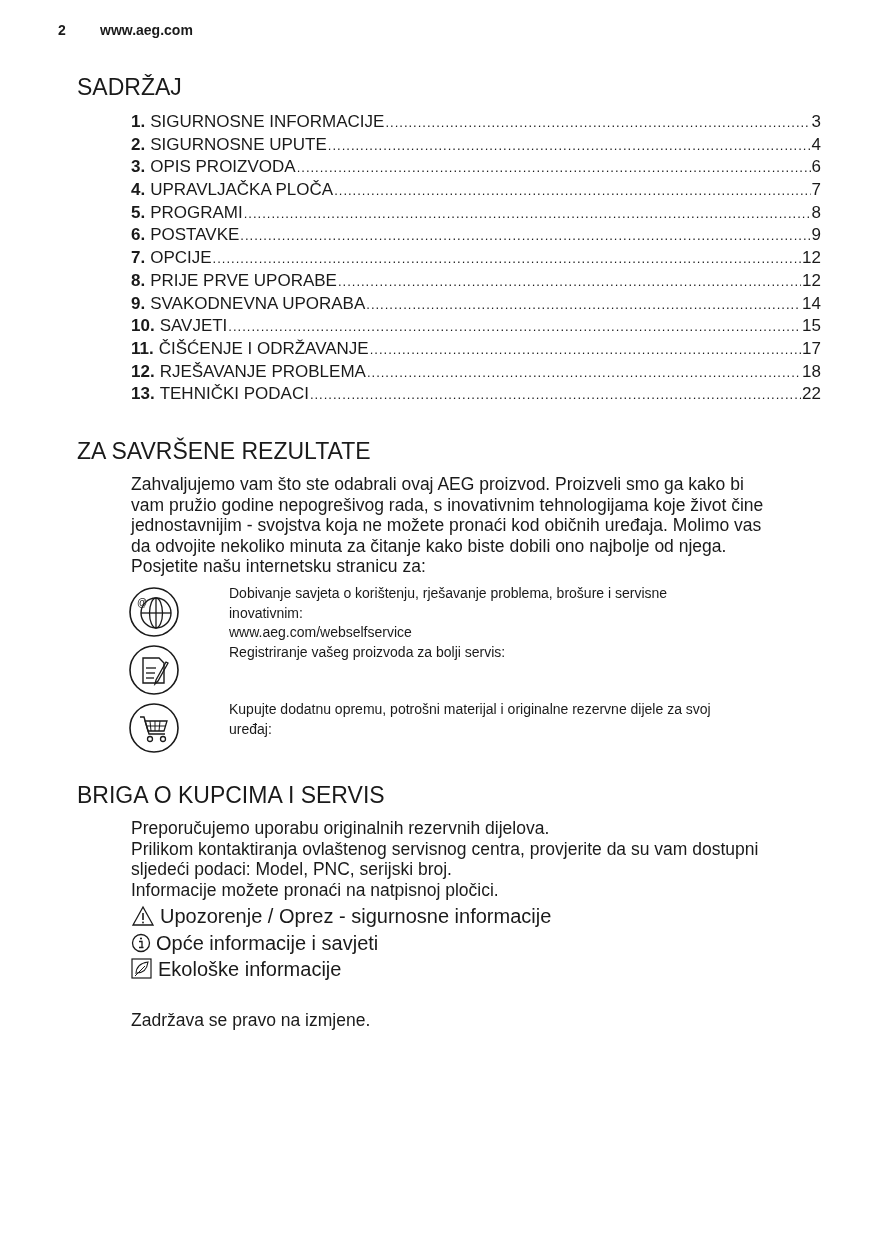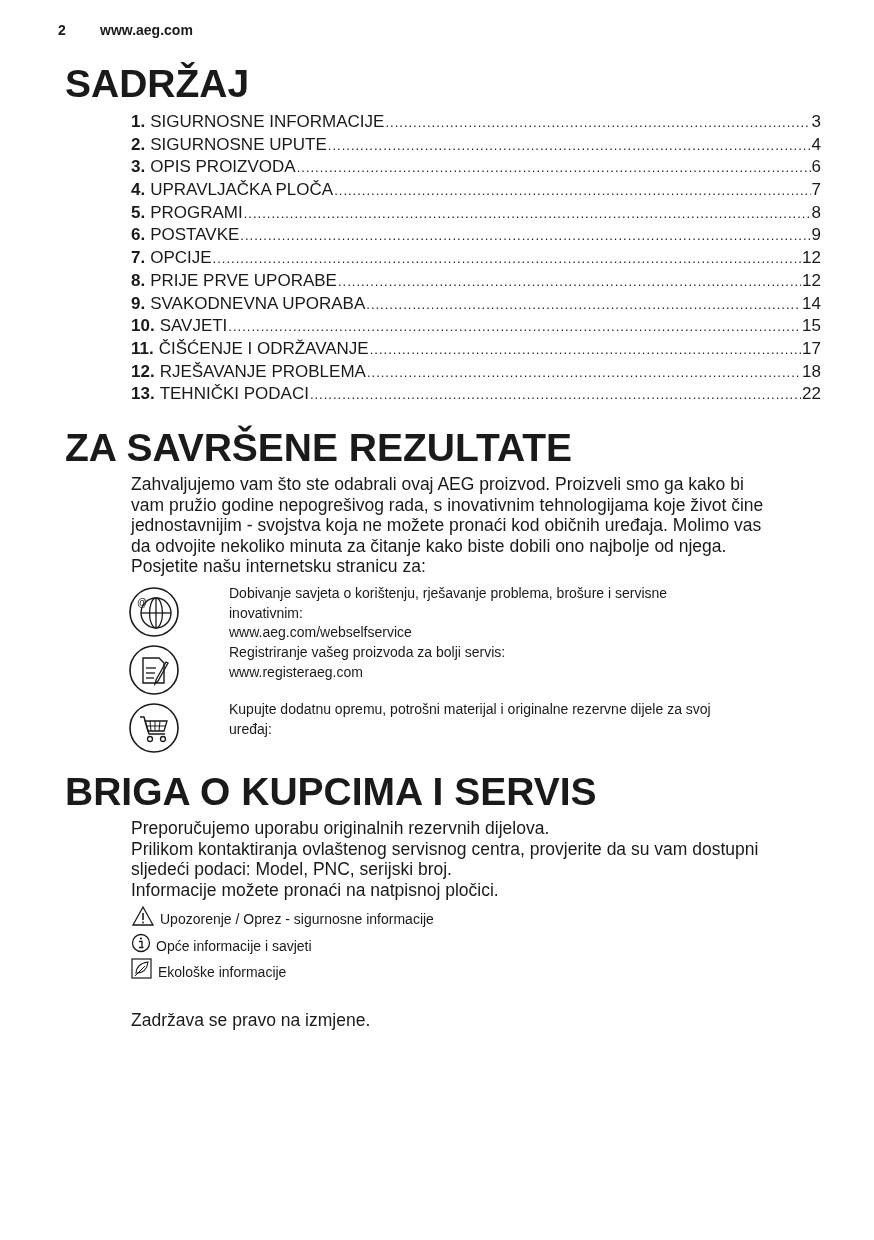--- a/index.html
+++ b/index.html
@@ -1,33 +1,33 @@
 <!DOCTYPE html>
 <html><head>
 <meta charset="utf-8">
 <style>
   html, body { margin: 0; padding: 0; background: #ffffff; }
   body { width: 874px; height: 1240px; position: relative; overflow: hidden;
          font-family: "Liberation Sans", sans-serif; color: #1a1a1a; }
   .hdr { position: absolute; top: 22px; left: 58px; font-size: 14px; font-weight: bold; }
   .hdr .num { display: inline-block; width: 42px; }
-  h1 { position: absolute; left: 65px; margin: 0; font-size: 39px; font-weight: bold; letter-spacing: 0px; }
+  h1 { position: absolute; left: 65px; margin: 12px; font-size: 23px; font-weight: normal; letter-spacing: 0px; }
   .toc { position: absolute; left: 131px; top: 112px; width: 690px; }
   .toc-row { display: flex; align-items: baseline; height: 22.7px; font-size: 17px; }
   .toc-row .n { font-weight: bold; }
   .toc-row .t { margin-left: 5px; white-space: nowrap; }
   .toc-row .dots { flex: 1; overflow: hidden; white-space: nowrap; margin: 0 1px; letter-spacing: 1px; font-size: 13px; }
   .toc-row .dots::after { content: "....................................................................................................................................................................................................................................................................................."; }
   .toc-row .p { white-space: nowrap; }
   .para { position: absolute; left: 131px; width: 690px; font-size: 17.5px; line-height: 20.6px; }
   .svc { position: absolute; left: 128px; width: 700px; }
   .svc-icon { position: absolute; left: 0; width: 52px; height: 52px; }
   .svc-text { position: absolute; left: 101px; width: 590px; font-size: 14px; line-height: 19.5px; }
   .svc-text .url { font-weight: normal; }
-  .legend { position: absolute; left: 131px; font-size: 14px; display: flex; align-items: flex-end; }
+  .legend { position: absolute; left: 131px; font-size: 20px; display: flex; align-items: flex-start; }
   .legend svg { margin-right: 5px; }
 </style>
 </head>
 <body>
 
 <div class="hdr">
   <span class="num">2</span><span>www.aeg.com</span>
 </div>
 
 <h1 style="top:62px">SADRŽAJ</h1>
@@ -152,21 +152,20 @@
     <circle cx="35" cy="37" r="2.5" fill="none" stroke="#1a1a1a" stroke-width="1.3"></circle>
   </svg>
 
   <div class="svc-text" style="top:0px">
     <div>Dobivanje savjeta o korištenju, rješavanje problema, brošure i servisne</div>
     <div>inovativnim:</div>
     <div class="url">www.aeg.com/webselfservice</div>
   </div>
   <div class="svc-text" style="top:59px">
     <div>Registriranje vašeg proizvoda za bolji servis:</div>
-    <div class="url">www.registeraeg.com</div>
   </div>
   <div class="svc-text" style="top:116px">
     <div>Kupujte dodatnu opremu, potrošni materijal i originalne rezervne dijele za svoj</div>
     <div>uređaj:</div>
   </div>
 </div>
 
 <h1 style="top:770px">BRIGA O KUPCIMA I SERVIS</h1>
 
 <div class="para" style="top:818px">

